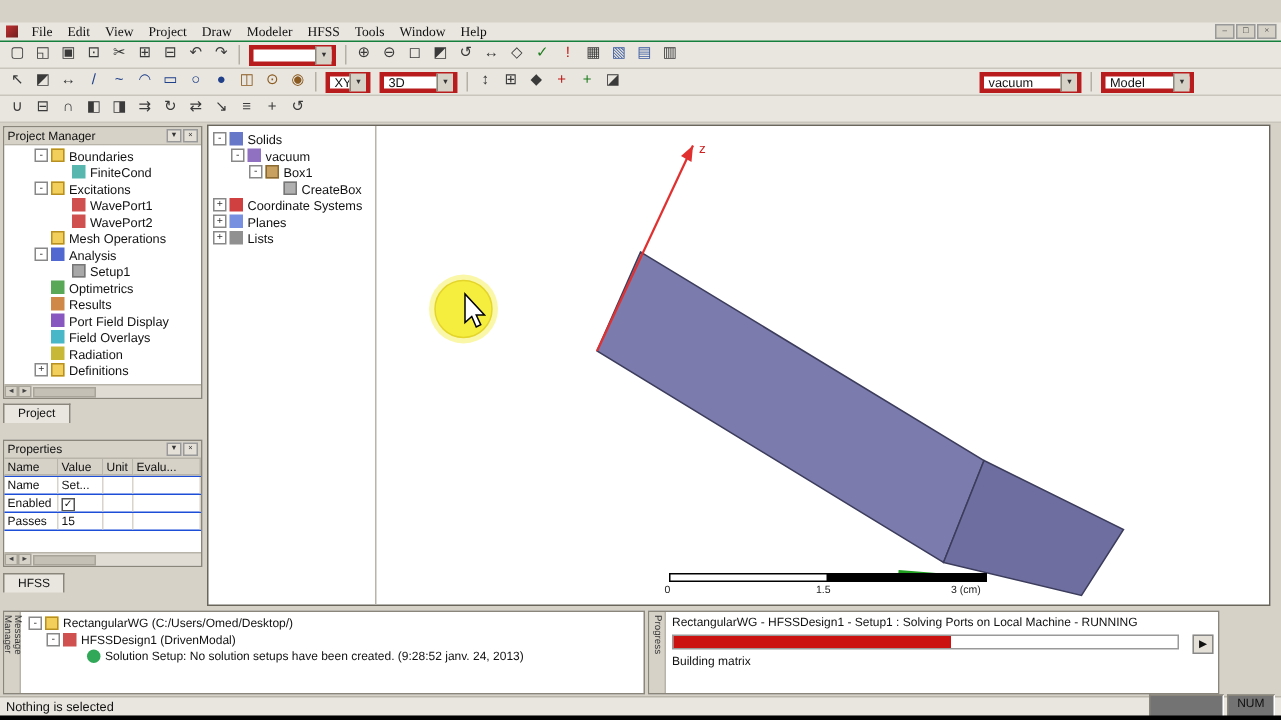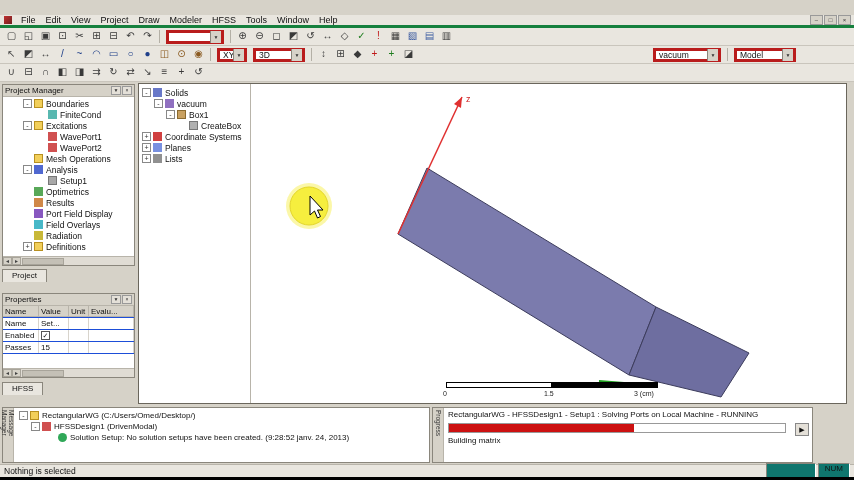--- a/index.html
+++ b/index.html
@@ -13,21 +13,21 @@
             display:flex;align-items:center;padding:0 3px;}
   .appicon{width:9px;height:9px;background:linear-gradient(135deg,#e04040 40%,#4040c0 60%);margin-right:4px;flex:none;}
   .title{flex:1;white-space:nowrap;overflow:hidden;}
   .winbtns{display:flex;gap:1px;flex:none;}
   .wbtn{width:15px;height:11px;background:#d0ccc4;border:1px solid #888;color:#222;
         font-size:7px;line-height:9px;text-align:center;}
   .wbtn.close{background:#c8403a;color:#fff;}
 
   
   .menubar{position:absolute;left:0;top:15px;width:854px;height:13px;background:#e9e6df;
-           border-bottom:3px solid #15803d;font-size:9px;display:flex;align-items:center;}
+           border-bottom:1px solid #15803d;font-size:9px;display:flex;align-items:center;font-family:Liberation Serif, serif;}
   .childicon{width:8px;height:8px;background:linear-gradient(135deg,#c03030,#702020);margin:0 4px;flex:none;}
   .menu{padding:0 5px;}
   .childbtns{margin-left:auto;display:flex;gap:1px;padding-right:3px;}
   .cbtn{width:13px;height:10px;background:#d6d2c8;border:1px solid #999;font-size:6px;
         line-height:8px;text-align:center;color:#333;}
 
   
   .toolbar{position:absolute;left:0;width:854px;height:18px;background:#e9e6df;
            border-bottom:1px solid #c9c5bc;display:flex;align-items:center;padding:0 3px;font-size:9px;}
   .tb1{top:28px}.tb2{top:46px}.tb3{top:64px}
@@ -126,21 +126,21 @@
   .progress-track{margin-top:2px;height:10px;border:1px solid #999;background:#fff;width:calc(100% - 22px);}
   .progress-fill{height:100%;background:#cc1111;}
   .progress-detail{font-size:8px;margin-top:3px;}
   .progress-expand{position:absolute;right:3px;top:15px;width:14px;height:13px;border:1px solid #888;
                    background:#e4e0d8;font-size:7px;line-height:11px;text-align:center;}
 
   
   .statusbar{position:absolute;left:0;top:464px;width:854px;height:13px;background:#e9e6df;
              border-top:1px solid #b8b4aa;display:flex;align-items:center;font-size:8.5px;padding:0 4px;}
   .sb-spring{flex:1;}
-  .sb-cell{border:1px solid;border-color:#8a867c #fff #fff #8a867c;background:#0f766e;height:16px;
+  .sb-cell{border:1px solid;border-color:#8a867c #fff #fff #8a867c;background:#737373;height:16px;
            line-height:9px;padding:0 6px;margin-left:2px;font-size:8px;}
   .sb-cell.empty{width:50px;}
   .bottomstrip{position:absolute;left:0;top:477px;width:854px;height:3px;background:#000;}
 </style>
 </head>
 <body>
 
 <div class="screen">
 
 

